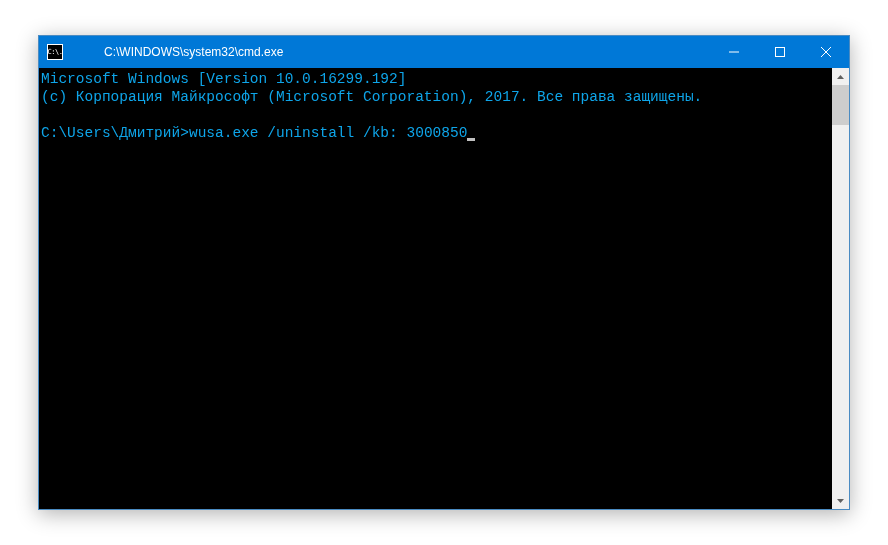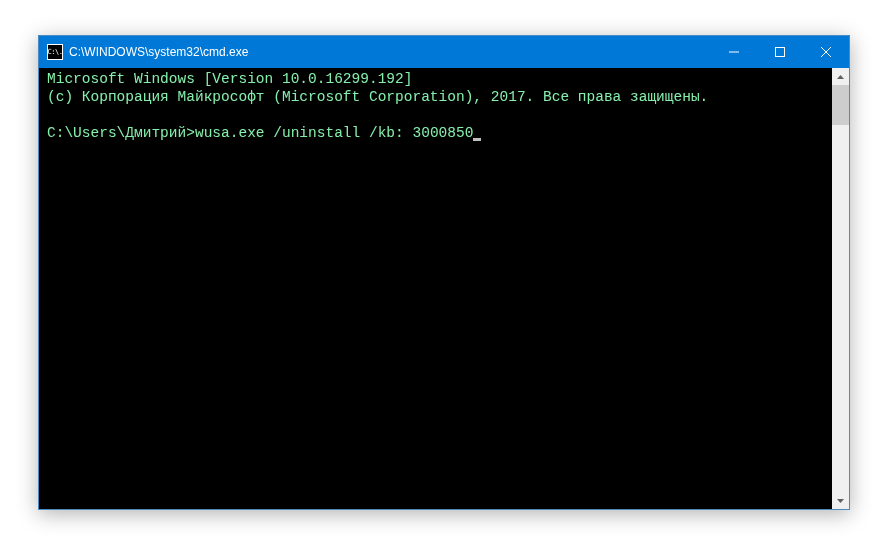--- a/index.html
+++ b/index.html
@@ -46,20 +46,21 @@
       justify-content: center;
       font-size: 7px;
       font-family: monospace;
       color: #ffffff;
       letter-spacing: -0.5px;
     }
     .titlebar-text {
       flex: 1;
       white-space: nowrap;
       overflow: hidden;
+      margin-left: 35px;
     }
     .titlebar-controls {
       display: flex;
       height: 100%;
     }
     .titlebar-btn {
       width: 46px;
       height: 100%;
       display: flex;
       align-items: center;
@@ -67,25 +68,25 @@
       color: #ffffff;
     }
     .console-area {
       flex: 1;
       display: flex;
       background: #000000;
       overflow: hidden;
     }
     .console {
       flex: 1;
-      padding: 2px 8px;
+      padding: 2px 2px;
       font-family: Consolas, "Courier New", monospace;
       font-size: 14.5px;
       line-height: 18px;
-      color: #86efac;
+      color: #0ea5e9;
       white-space: pre;
       overflow: hidden;
     }
     .prompt-line {
       display: inline;
     }
     .cursor {
       display: inline-block;
       width: 8px;
       height: 3px;

